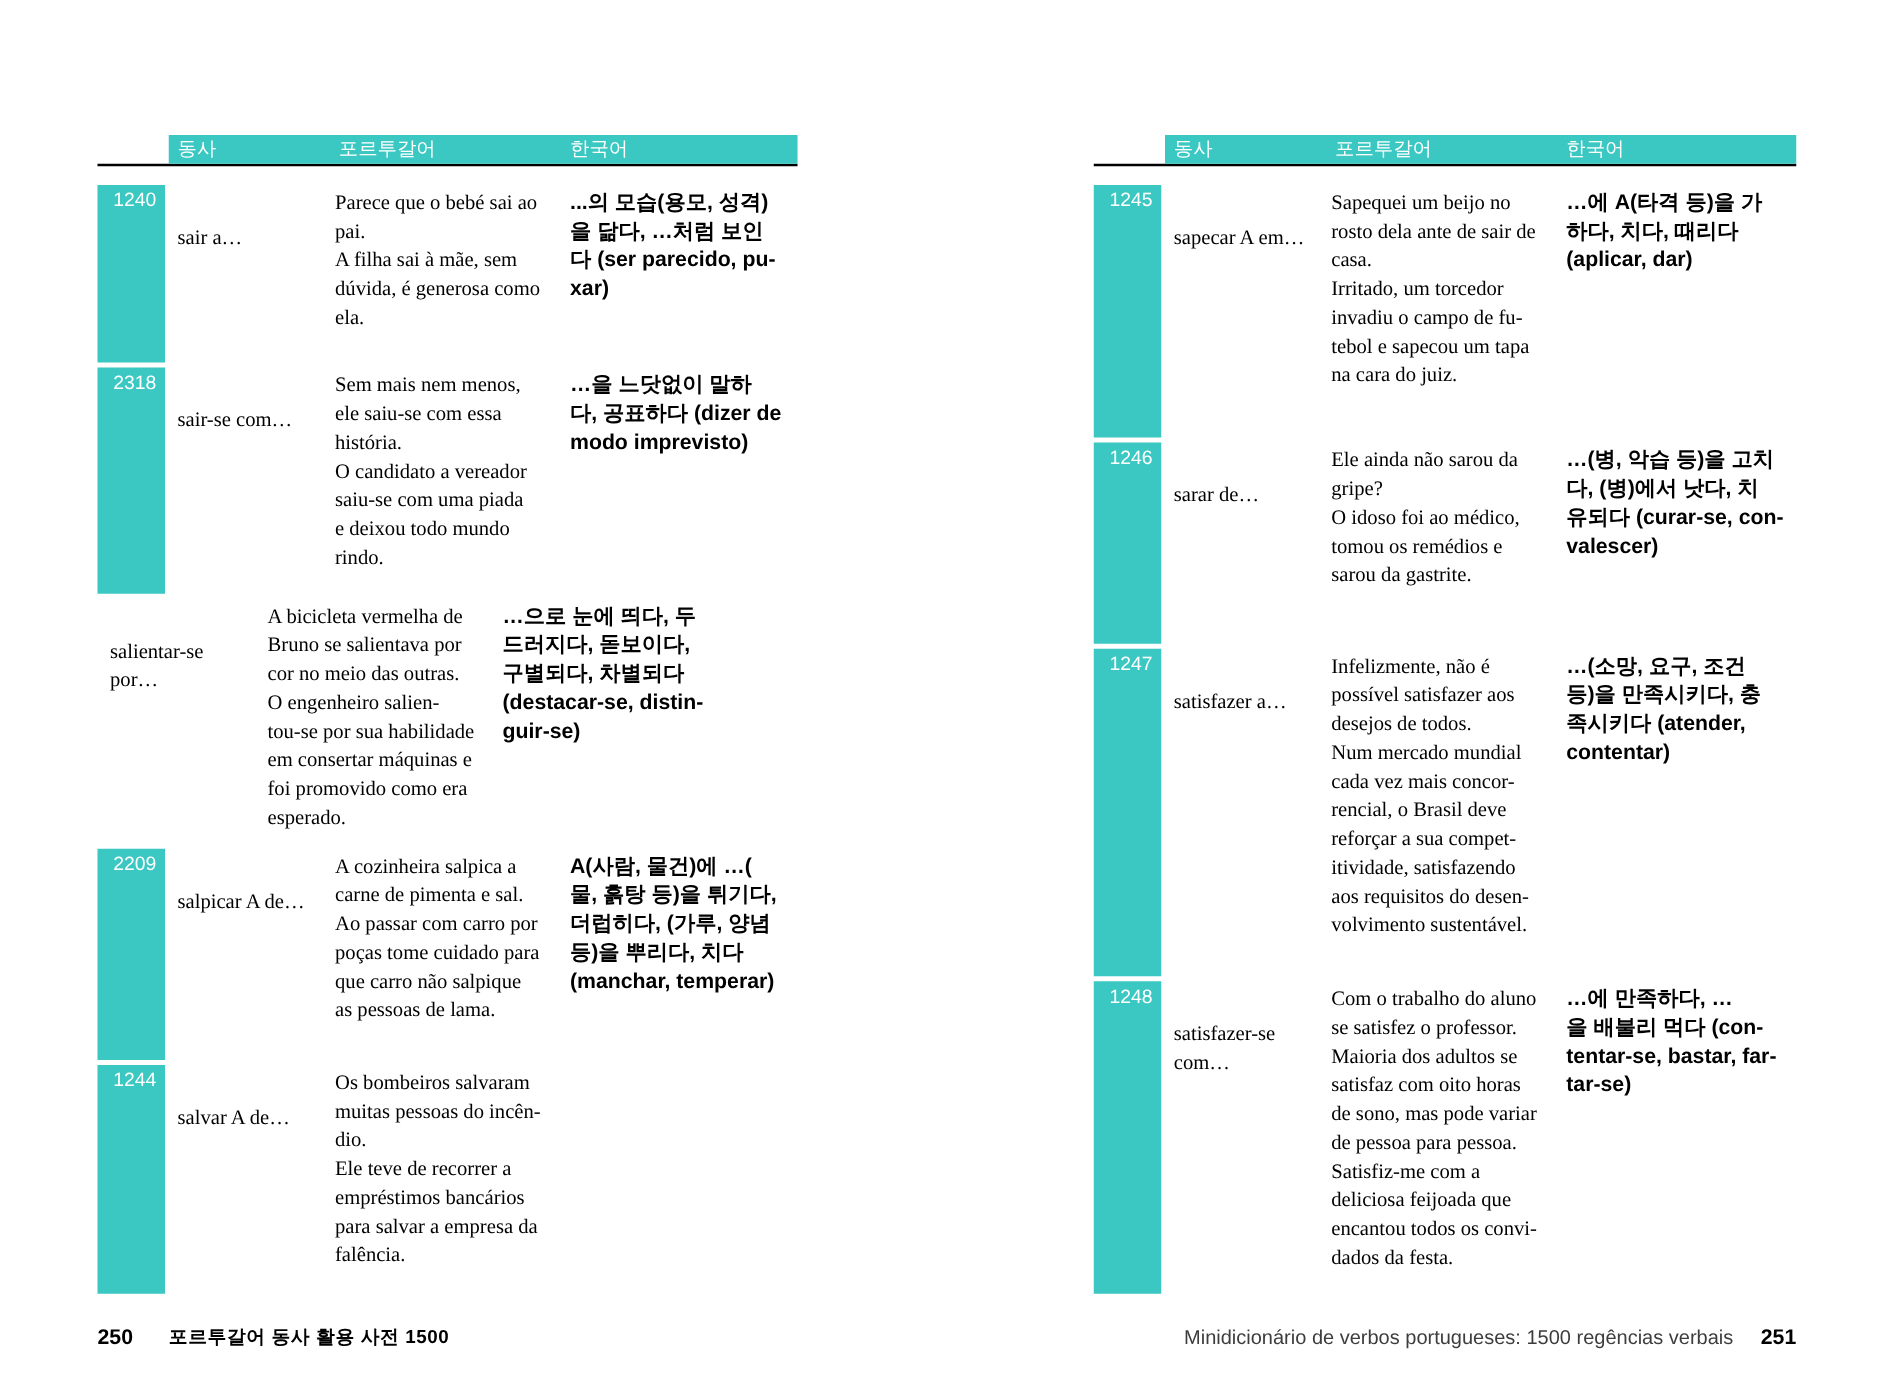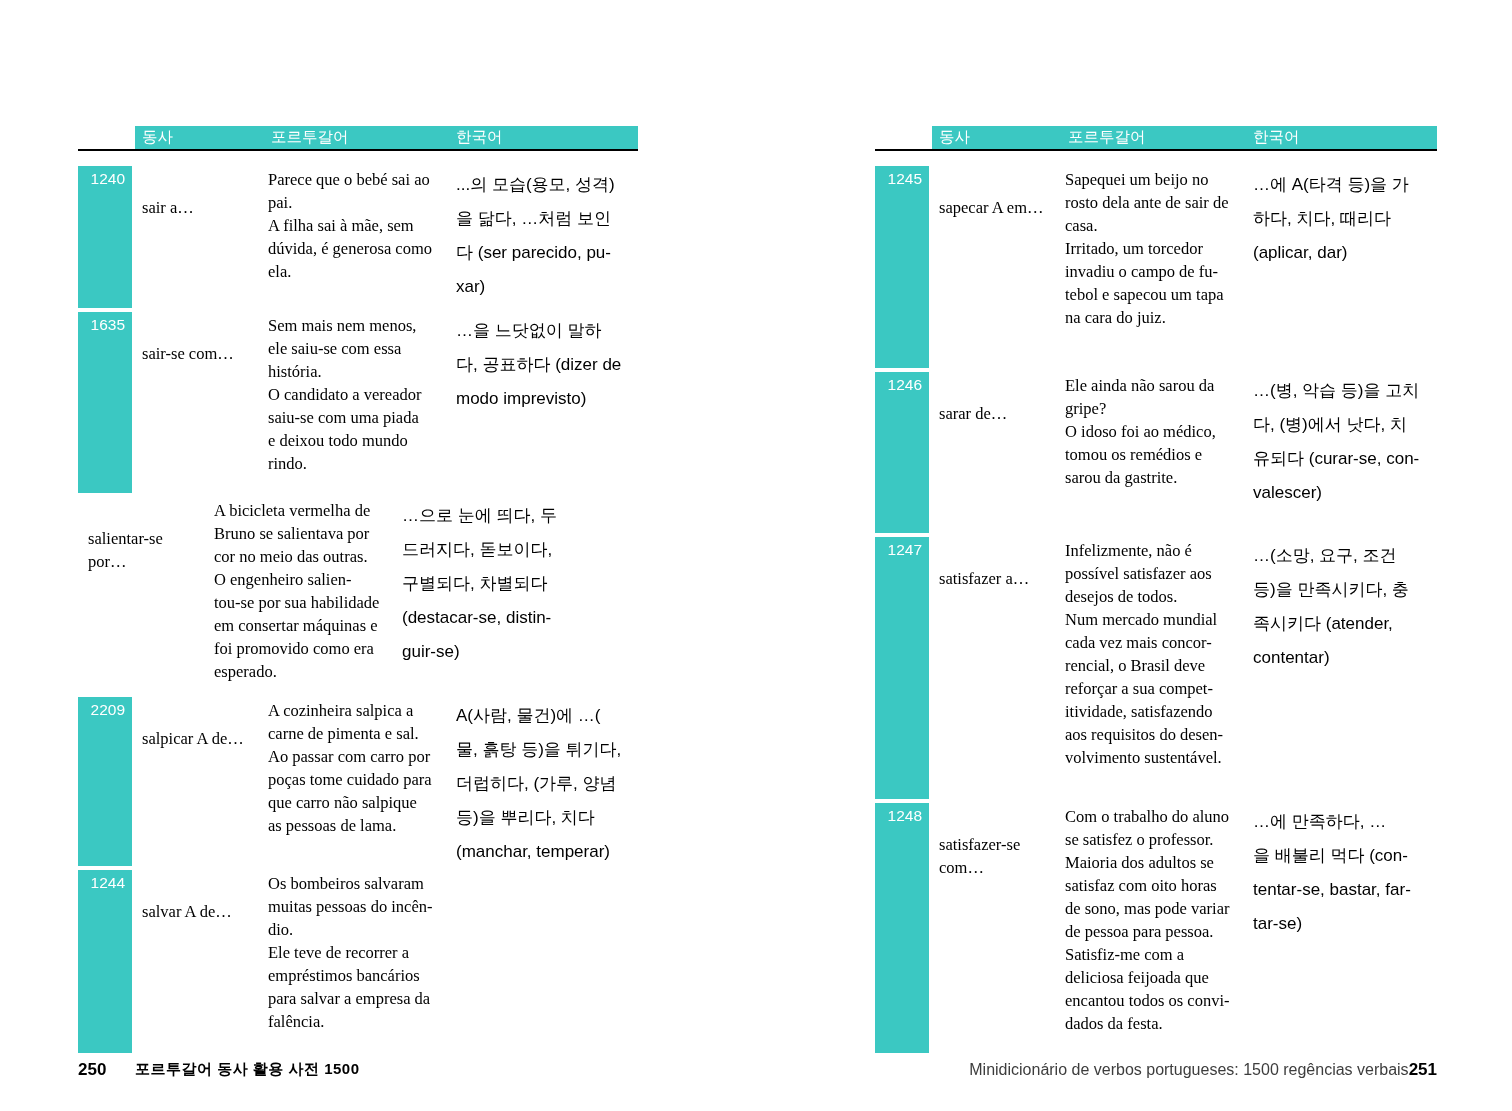--- a/index.html
+++ b/index.html
@@ -1,19 +1,19 @@
 <!DOCTYPE html>
 <html style="--accent: #3BC8C2;"><head>
 <meta charset="utf-8">
 <style>
   * { margin:0; padding:0; box-sizing:border-box; }
   html,body { width:1512px; height:1111px; background:#ffffff; overflow:hidden; }
   body { position:relative; font-family:"Liberation Sans", sans-serif; color:#000; }
 
-  .dict-table { position:absolute; top:126px; }
+  .dict-table { position:absolute; top:108px; }
   .dict-table.left  { left:78px;  width:560px; }
   .dict-table.right { left:875px; width:562px; }
 
   .thead { display:flex; height:25px; border-bottom:2px solid #000; }
   .thead .num-spacer { width:57px; }
   .thead .head-band { flex:1; background:var(--accent); display:flex; align-items:center;
                       color:#fff; font-size:15.5px; }
   .head-verb { width:133px; padding-left:7px; }
   .head-pt   { width:184px; padding-left:3px; }
   .head-ko   { flex:1; padding-left:4px; }
@@ -22,32 +22,32 @@
   .row { display:flex; margin-bottom:4px; }
   .num-cell { width:54px; background:var(--accent); color:#fff; font-size:15.5px;
               text-align:right; padding:4px 7px 0 0; }
   .row .gap { width:3px; }
   .verb-cell { width:133px; padding:2px 8px 0 7px;
                font-family:"Liberation Serif","DejaVu Serif",serif;
                font-size:16.5px; line-height:23px;margin-top:28px; }
   .pt-cell { width:184px; padding-top:2px;
              font-family:"Liberation Serif","DejaVu Serif",serif;
              font-size:16.5px; line-height:23px; }
-  .ko-cell { flex:1; padding:2px 0 0 4px; font-size:17px; line-height:34px; }
+  .ko-cell { flex:1; padding:2px 0 0 4px; font-size:17px; line-height:23px;font-weight:bold; }
   .pre { white-space:pre-line; }
 
   .footer-left { position:absolute; left:78px; top:1060px; display:flex;
                  align-items:flex-start; }
   .footer-left .page-num { font-size:17px; font-weight:bold; width:57px; }
   .footer-left .book-title { font-size:15px; font-weight:bold; letter-spacing:0.5px; }
 
   .footer-right { position:absolute; left:875px; top:1060px; width:562px;
                   text-align:right; }
   .footer-right .book-title { font-size:16px; color:#3d3d3d; }
-  .footer-right .page-num { font-size:17px; font-weight:bold; color:#000; }
+  .footer-right .page-num { font-size:17px; font-weight:bold; margin-left:22px; color:#000; }
 </style>
 </head>
 <body>
 
 <div class="dict-table left">
   <div class="thead">
     <div class="num-spacer"></div>
     <div class="head-band">
       <div class="head-verb">동사</div>
       <div class="head-pt">포르투갈어</div>
@@ -63,21 +63,21 @@
 pai.
 A filha sai à mãe, sem
 dúvida, é generosa como
 ela.</div>
       <div class="ko-cell pre">...의 모습(용모, 성격)
 을 닮다, …처럼 보인
 다 (ser parecido, pu-
 xar)</div>
     </div>
     <div class="row" style="height:181px">
-      <div class="num-cell">1635</div>
+      <div class="num-cell">2318</div>
         <div class="gap"></div>
       <div class="verb-cell pre">sair-se com…</div>
       <div class="pt-cell pre">Sem mais nem menos,
 ele saiu-se com essa
 história.
 O candidato a vereador
 saiu-se com uma piada
 e deixou todo mundo
 rindo.</div>
       <div class="ko-cell pre">…을 느닷없이 말하

